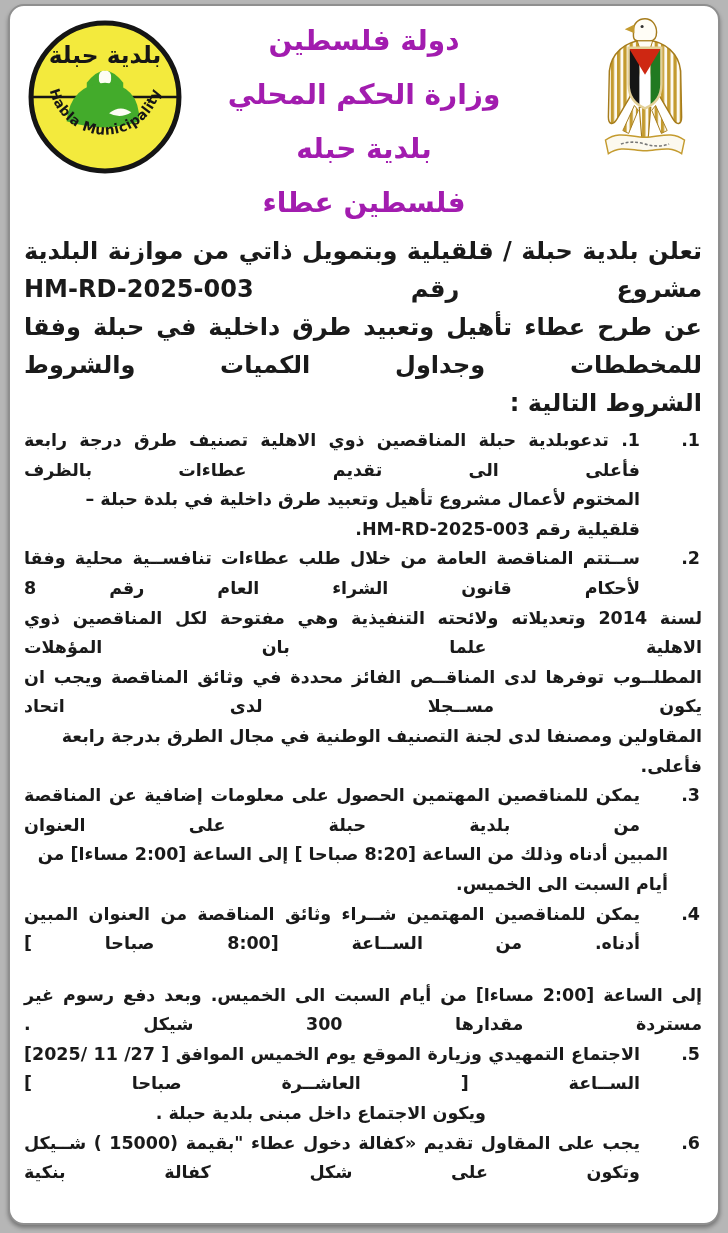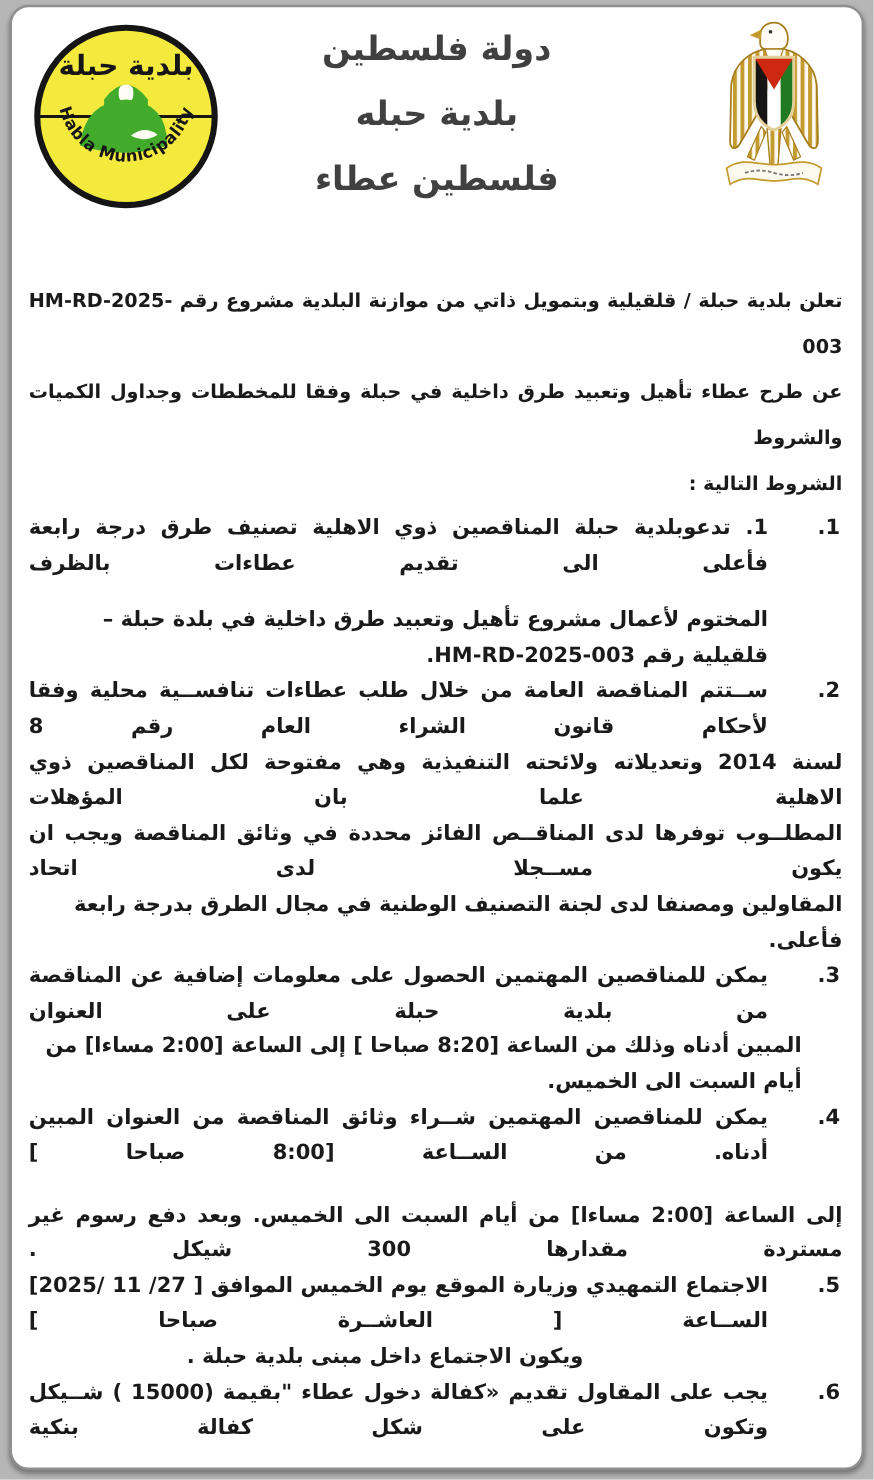--- a/index.html
+++ b/index.html
@@ -15,25 +15,25 @@
     border:2px solid var(--card_border,#8f8f8f);
     border-radius:16px;
     box-shadow:0 3px 4px rgba(0,0,0,.35);
     overflow:hidden;
   }
   .header { position:relative; height:212px; }
   .logo   { position:absolute; left:16px; top:12px; width:158px; height:158px; }
   .emblem { position:absolute; right:20px; top:8px;  width:106px; height:156px; }
   .titles { position:absolute; left:50%; top:8px; transform:translateX(-50%);
             width:340px; text-align:center; }
-  .titles .t { font-size:28px; font-weight:bold; color:#404040; line-height:54px; white-space:nowrap; }
+  .titles .t { font-size:28px; font-weight:bold; color:#a21caf; line-height:54px; white-space:nowrap; }
 
   .body { padding:14px 16px 0 14px; font-weight:bold; color:var(--text,#1a1a1a); }
 
-  .intro .ln { font-size:16px; line-height:38px; text-align:right; }
+  .intro .ln { font-size:24px; line-height:38px; text-align:right; }
   .intro .ln.j { text-align:justify; text-align-last:justify; }
 
   .list { margin-top:4px; }
   .list .ln { position:relative; box-sizing:border-box; font-size:17.5px; line-height:29.6px; }
   .list .txt { display:block; text-align:right; }
   .list .ln.j .txt { text-align:justify; text-align-last:justify; }
   .num { position:absolute; right:2px; top:0; }
 </style>
 </head>
 <body>
@@ -53,20 +53,21 @@
       <defs>
           <path id="bp" d="M24,74 A56,56 0 0 0 132,74"></path>
         </defs>
       <text font-size="13.5" font-weight="bold" fill="#161616" letter-spacing="0.5">
         <textPath href="#bp" startOffset="50%" text-anchor="middle">Habla Municipality</textPath>
       </text>
     </svg>
 
     <div class="titles">
       <div class="t">دولة فلسطين</div>
+      <div class="t">وزارة الحكم المحلي</div>
       <div class="t">بلدية حبله</div>
       <div class="t">فلسطين عطاء</div>
     </div>
 
     <svg class="emblem" viewBox="0 0 110 160">
       <defs>
         <pattern id="fe" width="6.5" height="6.5" patternUnits="userSpaceOnUse">
           <rect width="6.5" height="6.5" fill="#fdfaf2"></rect>
           <rect width="3.4" height="6.5" style="fill:var(--emblem_gold,#c49b2f)"></rect>
         </pattern>
@@ -99,21 +100,21 @@
     <div class="intro" id="intro">
         <div class="ln j">تعلن بلدية حبلة / قلقيلية وبتمويل ذاتي  من موازنة البلدية مشروع رقم HM-RD-2025-003</div>
         <div class="ln j">عن طرح عطاء تأهيل وتعبيد طرق داخلية في حبلة  وفقا للمخططات وجداول الكميات والشروط</div>
         <div class="ln">الشروط التالية :</div>
       </div>
     <div class="list" id="list">
         <div class="ln j" style="padding-right: 62px;">
           <span class="num">1.</span>
           <span class="txt">1. تدعوبلدية حبلة  المناقصين ذوي الاهلية تصنيف طرق درجة رابعة فأعلى الى تقديم عطاءات بالظرف</span>
         </div>
-        <div class="ln" style="padding-right: 62px; margin-top: 18px;">
+        <div class="ln" style="padding-right: 62px;">
           <span class="txt">المختوم لأعمال مشروع  تأهيل وتعبيد طرق داخلية في بلدة حبلة – قلقيلية رقم HM-RD-2025-003.</span>
         </div>
         <div class="ln j" style="padding-right: 62px;">
           <span class="num">2.</span>
           <span class="txt">ســتتم المناقصة العامة من خلال طلب عطاءات تنافســية محلية وفقا لأحكام قانون الشراء العام رقم 8</span>
         </div>
         <div class="ln j" style="padding-right: 0px;">
           <span class="txt">لسنة 2014 وتعديلاته ولائحته التنفيذية وهي مفتوحة لكل المناقصين ذوي الاهلية علما بان المؤهلات</span>
         </div>
         <div class="ln j" style="padding-right: 0px;">

